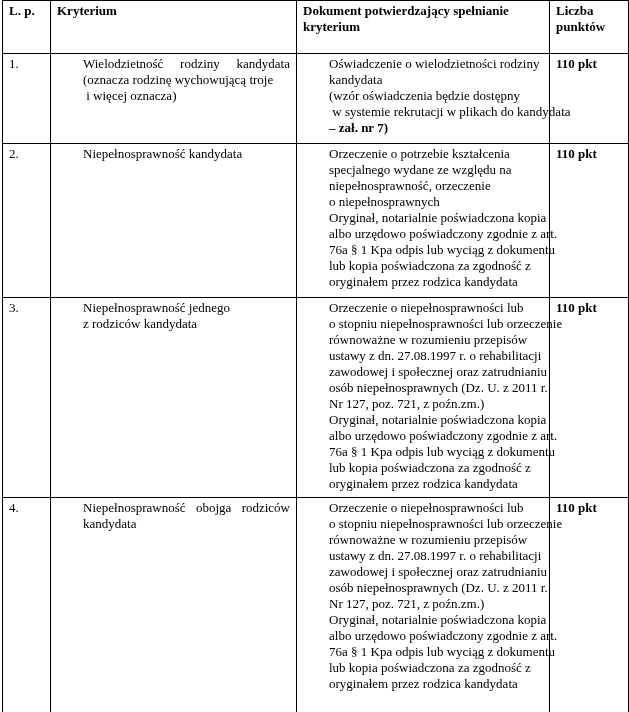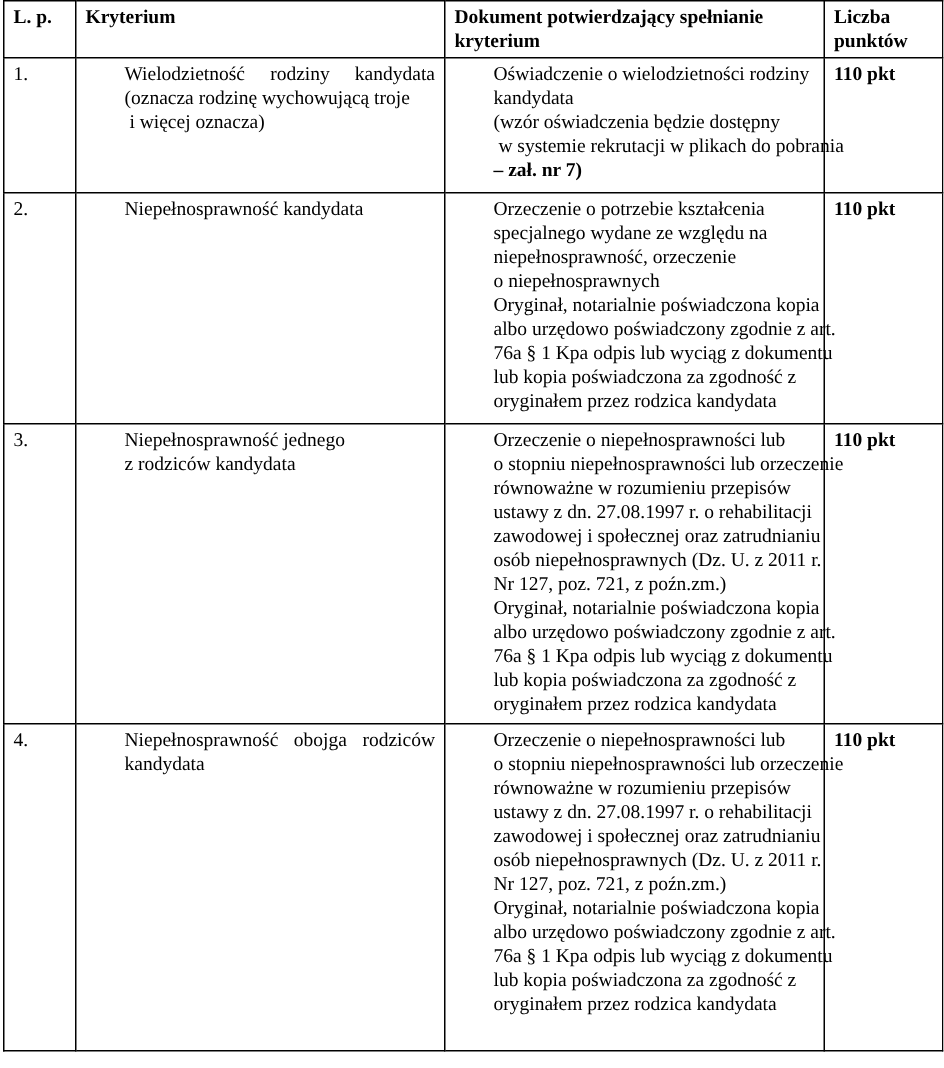--- a/index.html
+++ b/index.html
@@ -32,21 +32,21 @@
       text-align: left;
     }
     table.criteria th {
       font-weight: bold;
     }
     col.c-lp { width: 48px; }
     col.c-kr { width: 246px; }
     col.c-dok { width: 253px; }
     col.c-pkt { width: 79px; }
 
-    tr.head-row { height: 38px; padding-left: 15px; }
+    tr.head-row { height: 53px; padding-left: 15px; }
     tr.row-1 { height: 90px; }
     tr.row-2 { height: 154px; }
     tr.row-3 { height: 200px; }
     tr.row-4 { height: 218px; }
     .doc-head {
       text-align: justify;
       text-align-last: left;
     }
     .line { display: block; white-space: pre; margin-left: 26px; }
     .bold { font-weight: bold; }
@@ -75,21 +75,21 @@
       <td>1.</td>
       <td>
         <span class="line justify-line" style="white-space:normal;text-align:justify;text-align-last:justify;">Wielodzietność rodziny kandydata</span>
         <span class="line">(oznacza rodzinę wychowującą troje</span>
         <span class="line"> i więcej oznacza)</span>
       </td>
       <td>
         <span class="line">Oświadczenie o wielodzietności rodziny</span>
         <span class="line">kandydata</span>
         <span class="line">(wzór oświadczenia będzie dostępny</span>
-        <span class="line"> w systemie rekrutacji w plikach do pobrania</span>
+        <span class="line"> w systemie rekrutacji w plikach do kandydata</span>
         <span class="line bold">– zał. nr 7)</span>
       </td>
       <td class="pts">110 pkt</td>
     </tr>
 
     <tr class="row-2">
       <td>2.</td>
       <td>
         <span class="line">Niepełnosprawność kandydata</span>
       </td>

